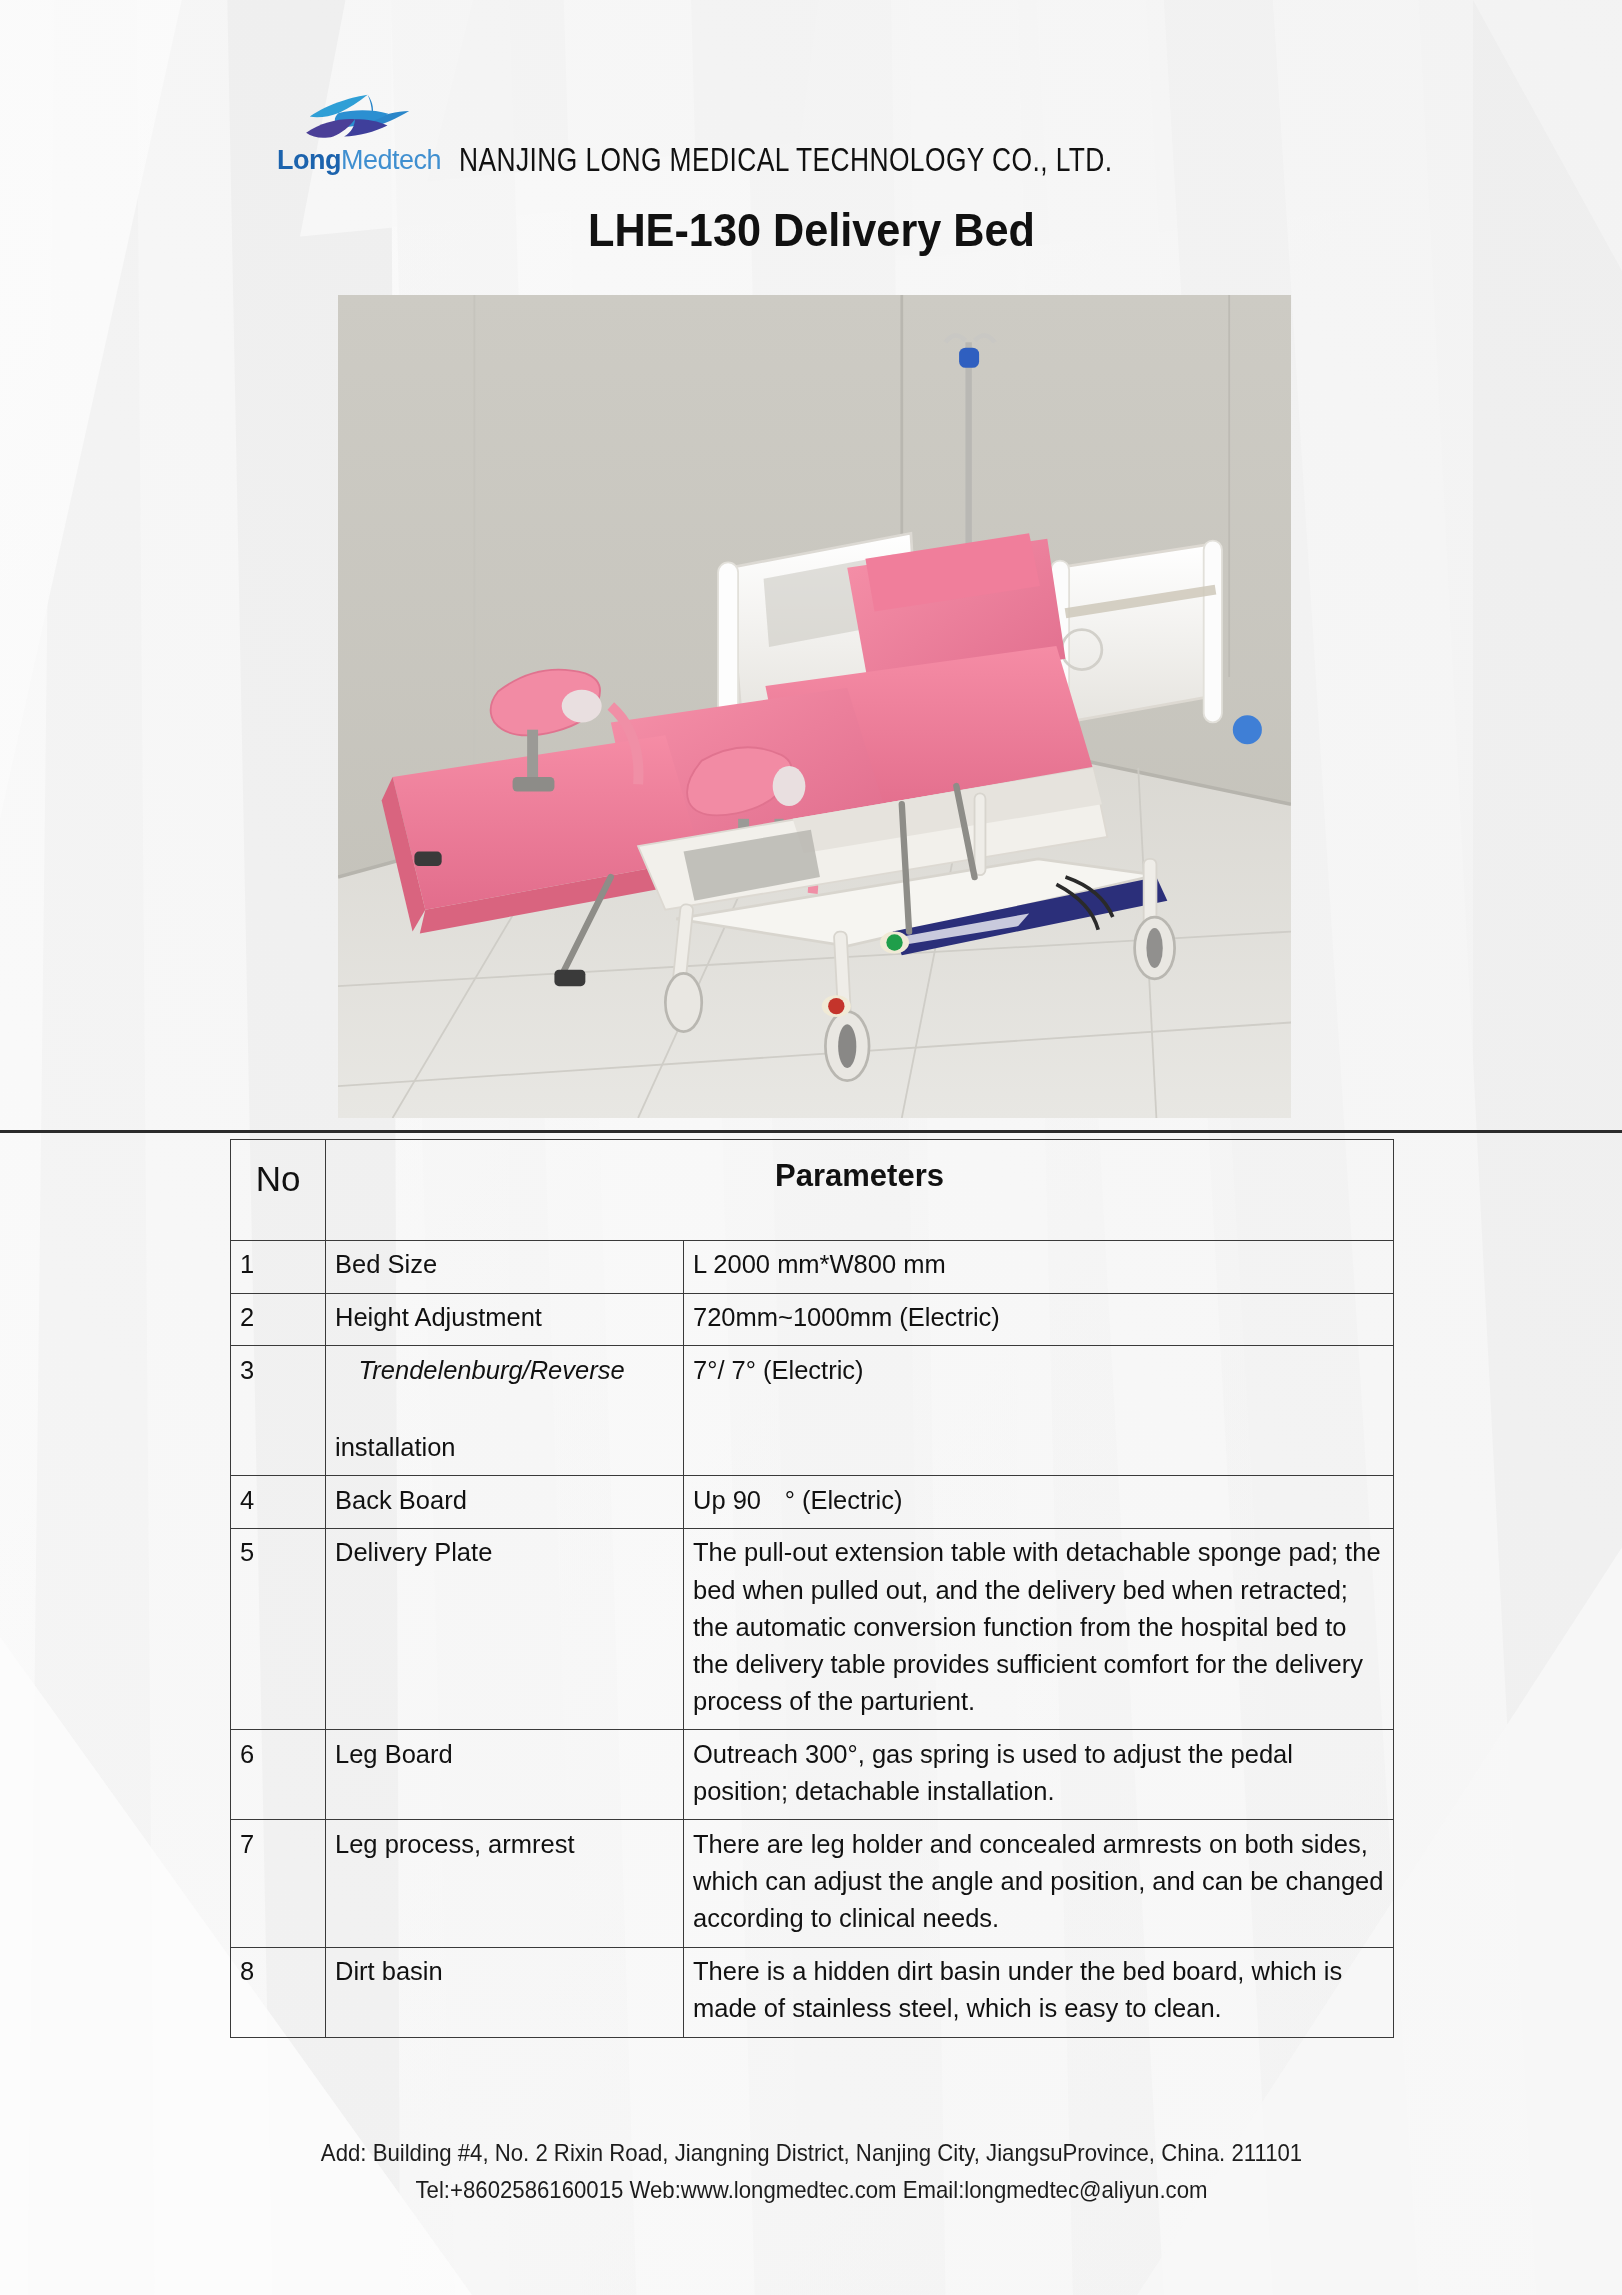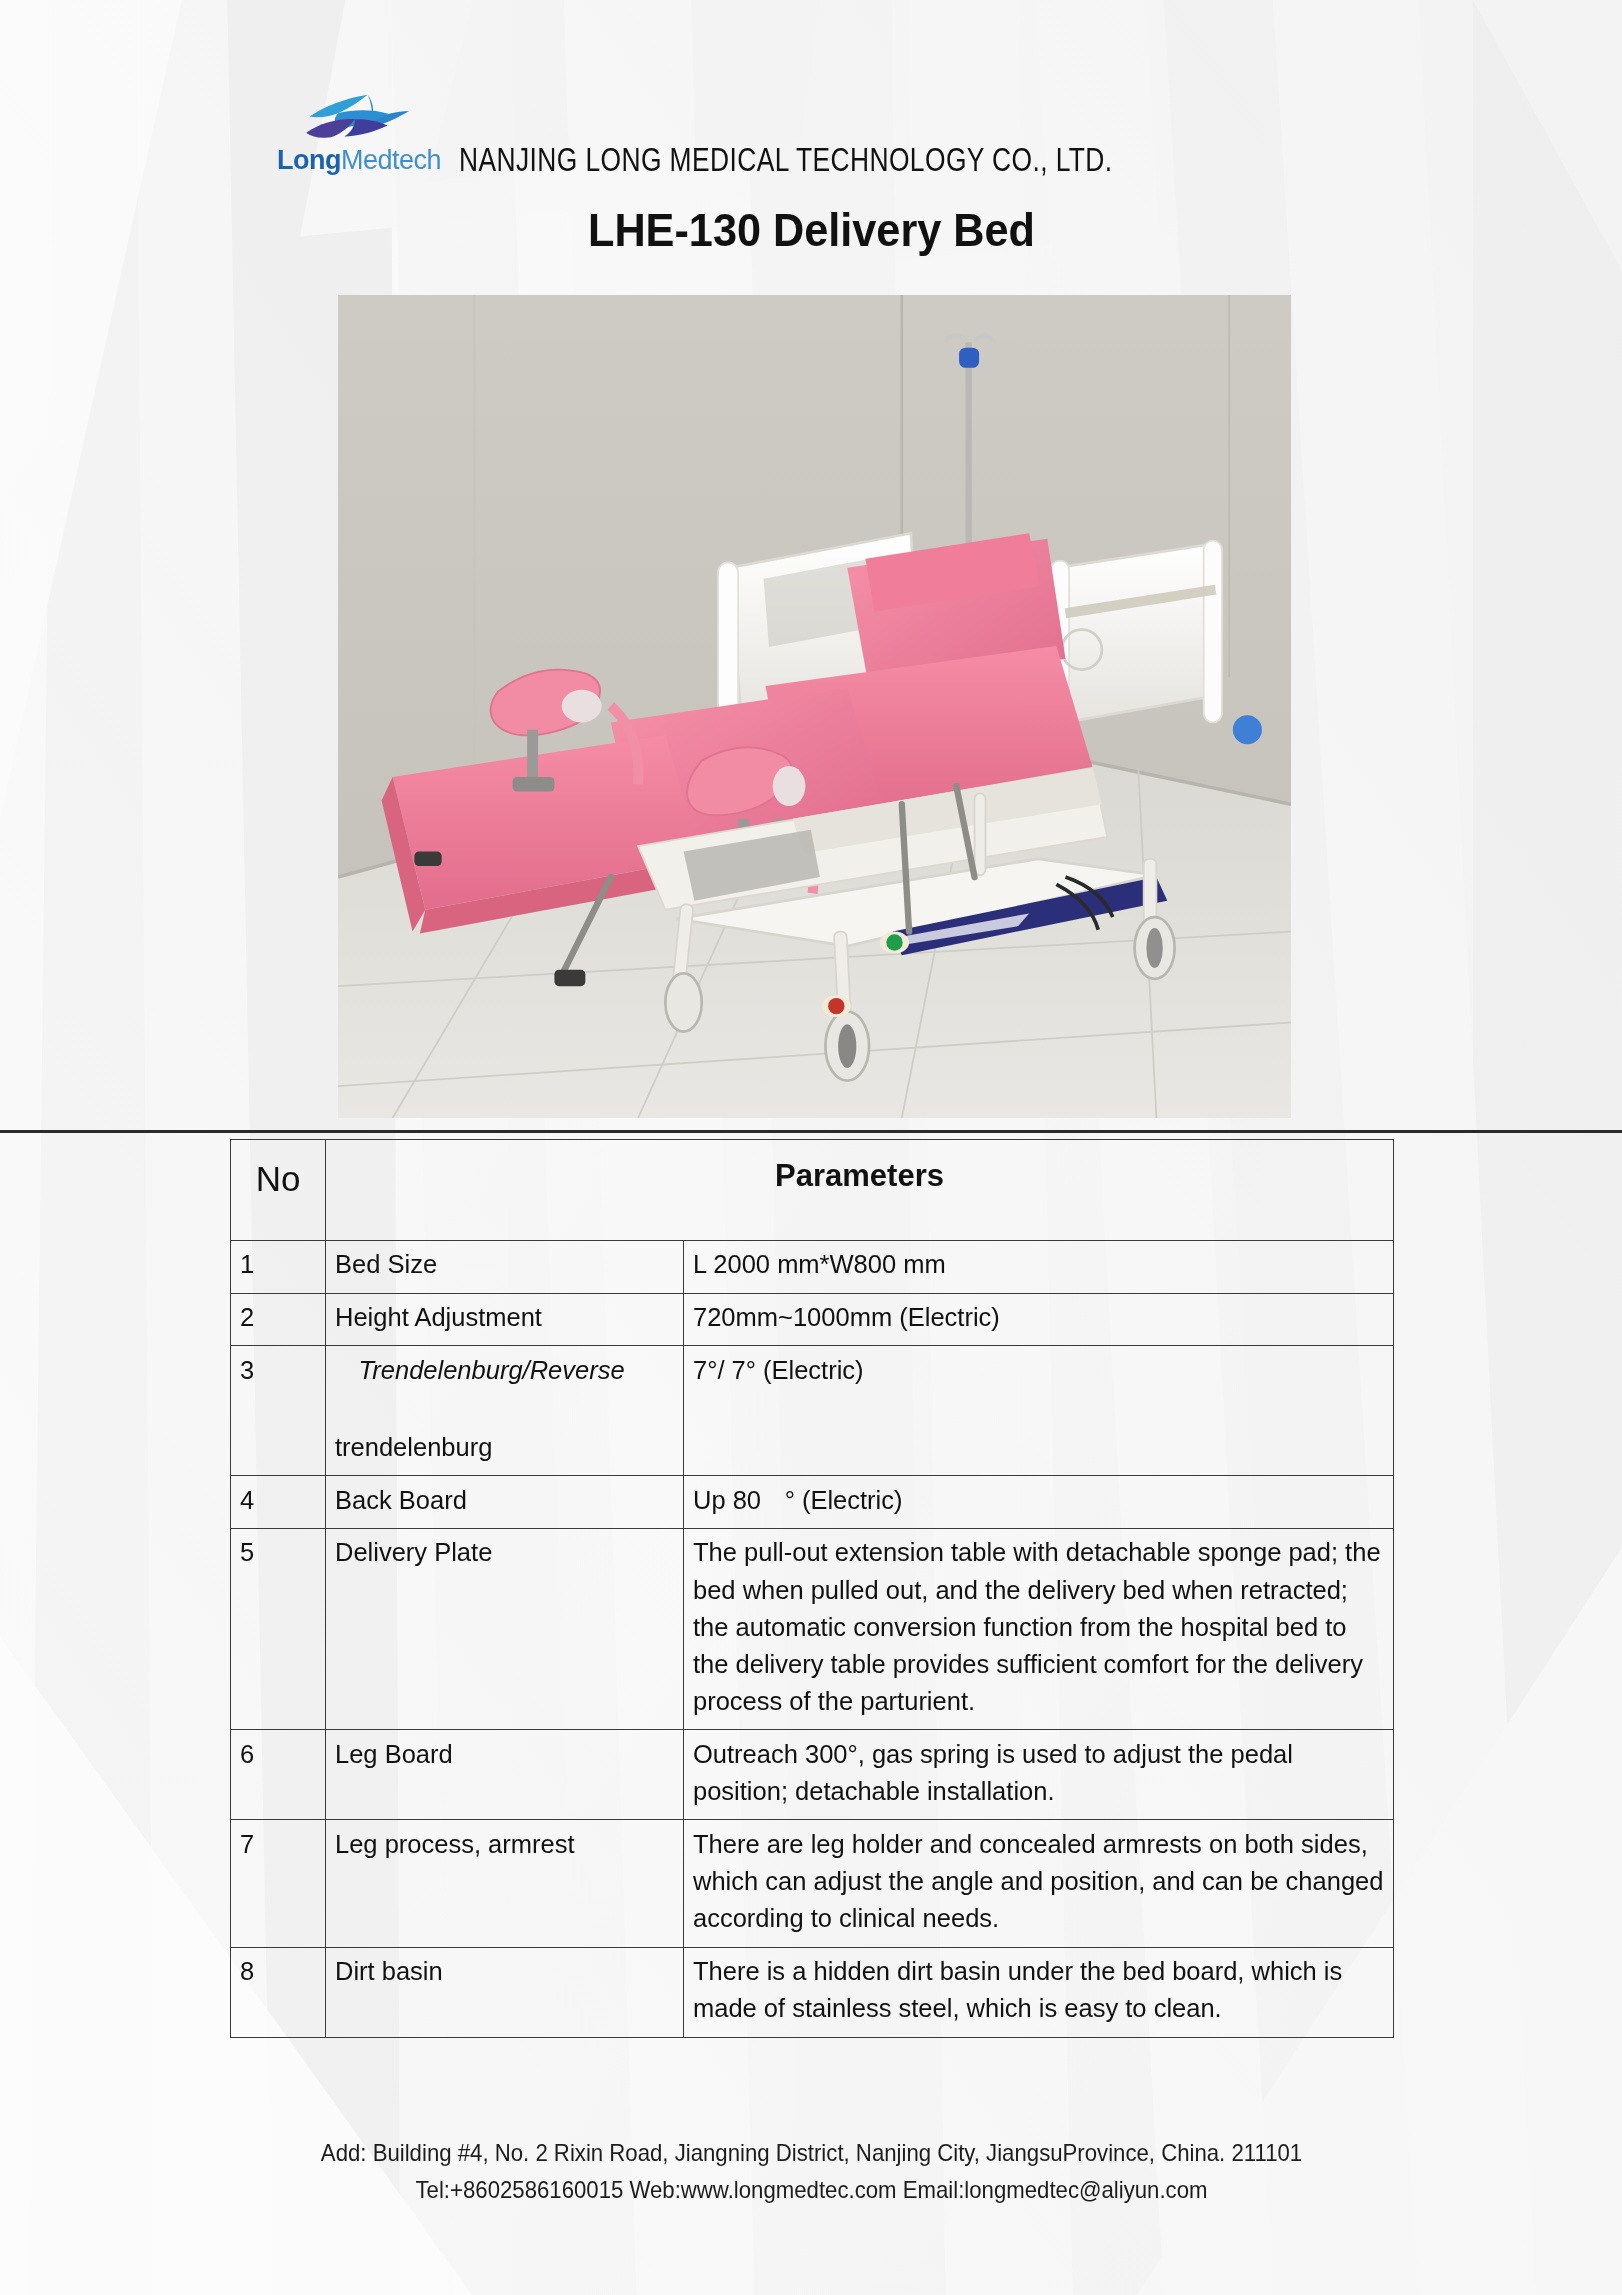--- a/index.html
+++ b/index.html
@@ -408,29 +408,29 @@
           <td class="cell-no">2</td>
           <td class="cell-key">Height Adjustment</td>
           <td class="cell-val">720mm~1000mm (Electric)</td>
         </tr>
 
         <tr>
           <td class="cell-no">3</td>
           <td class="cell-key">
             <span class="indent-key">Trendelenburg/Reverse</span>
             <span class="gap-key"></span>
-            <span>trendelenburg</span>
+            <span>installation</span>
           </td>
           <td class="cell-val lead-sp">7°/ 7° (Electric)</td>
         </tr>
 
         <tr>
           <td class="cell-no">4</td>
           <td class="cell-key">Back Board</td>
-          <td class="cell-val"><span>Up 80</span><span class="wide-gap"></span><span>° (Electric)</span></td>
+          <td class="cell-val"><span>Up 90</span><span class="wide-gap"></span><span>° (Electric)</span></td>
         </tr>
 
         <tr>
           <td class="cell-no">5</td>
           <td class="cell-key">Delivery Plate</td>
           <td class="cell-val">The pull-out extension table with detachable sponge pad; the bed when pulled out, and the delivery bed when retracted; the automatic conversion function from the hospital bed to the delivery table provides sufficient comfort for the delivery process of the parturient.</td>
         </tr>
 
         <tr>
           <td class="cell-no">6</td>

